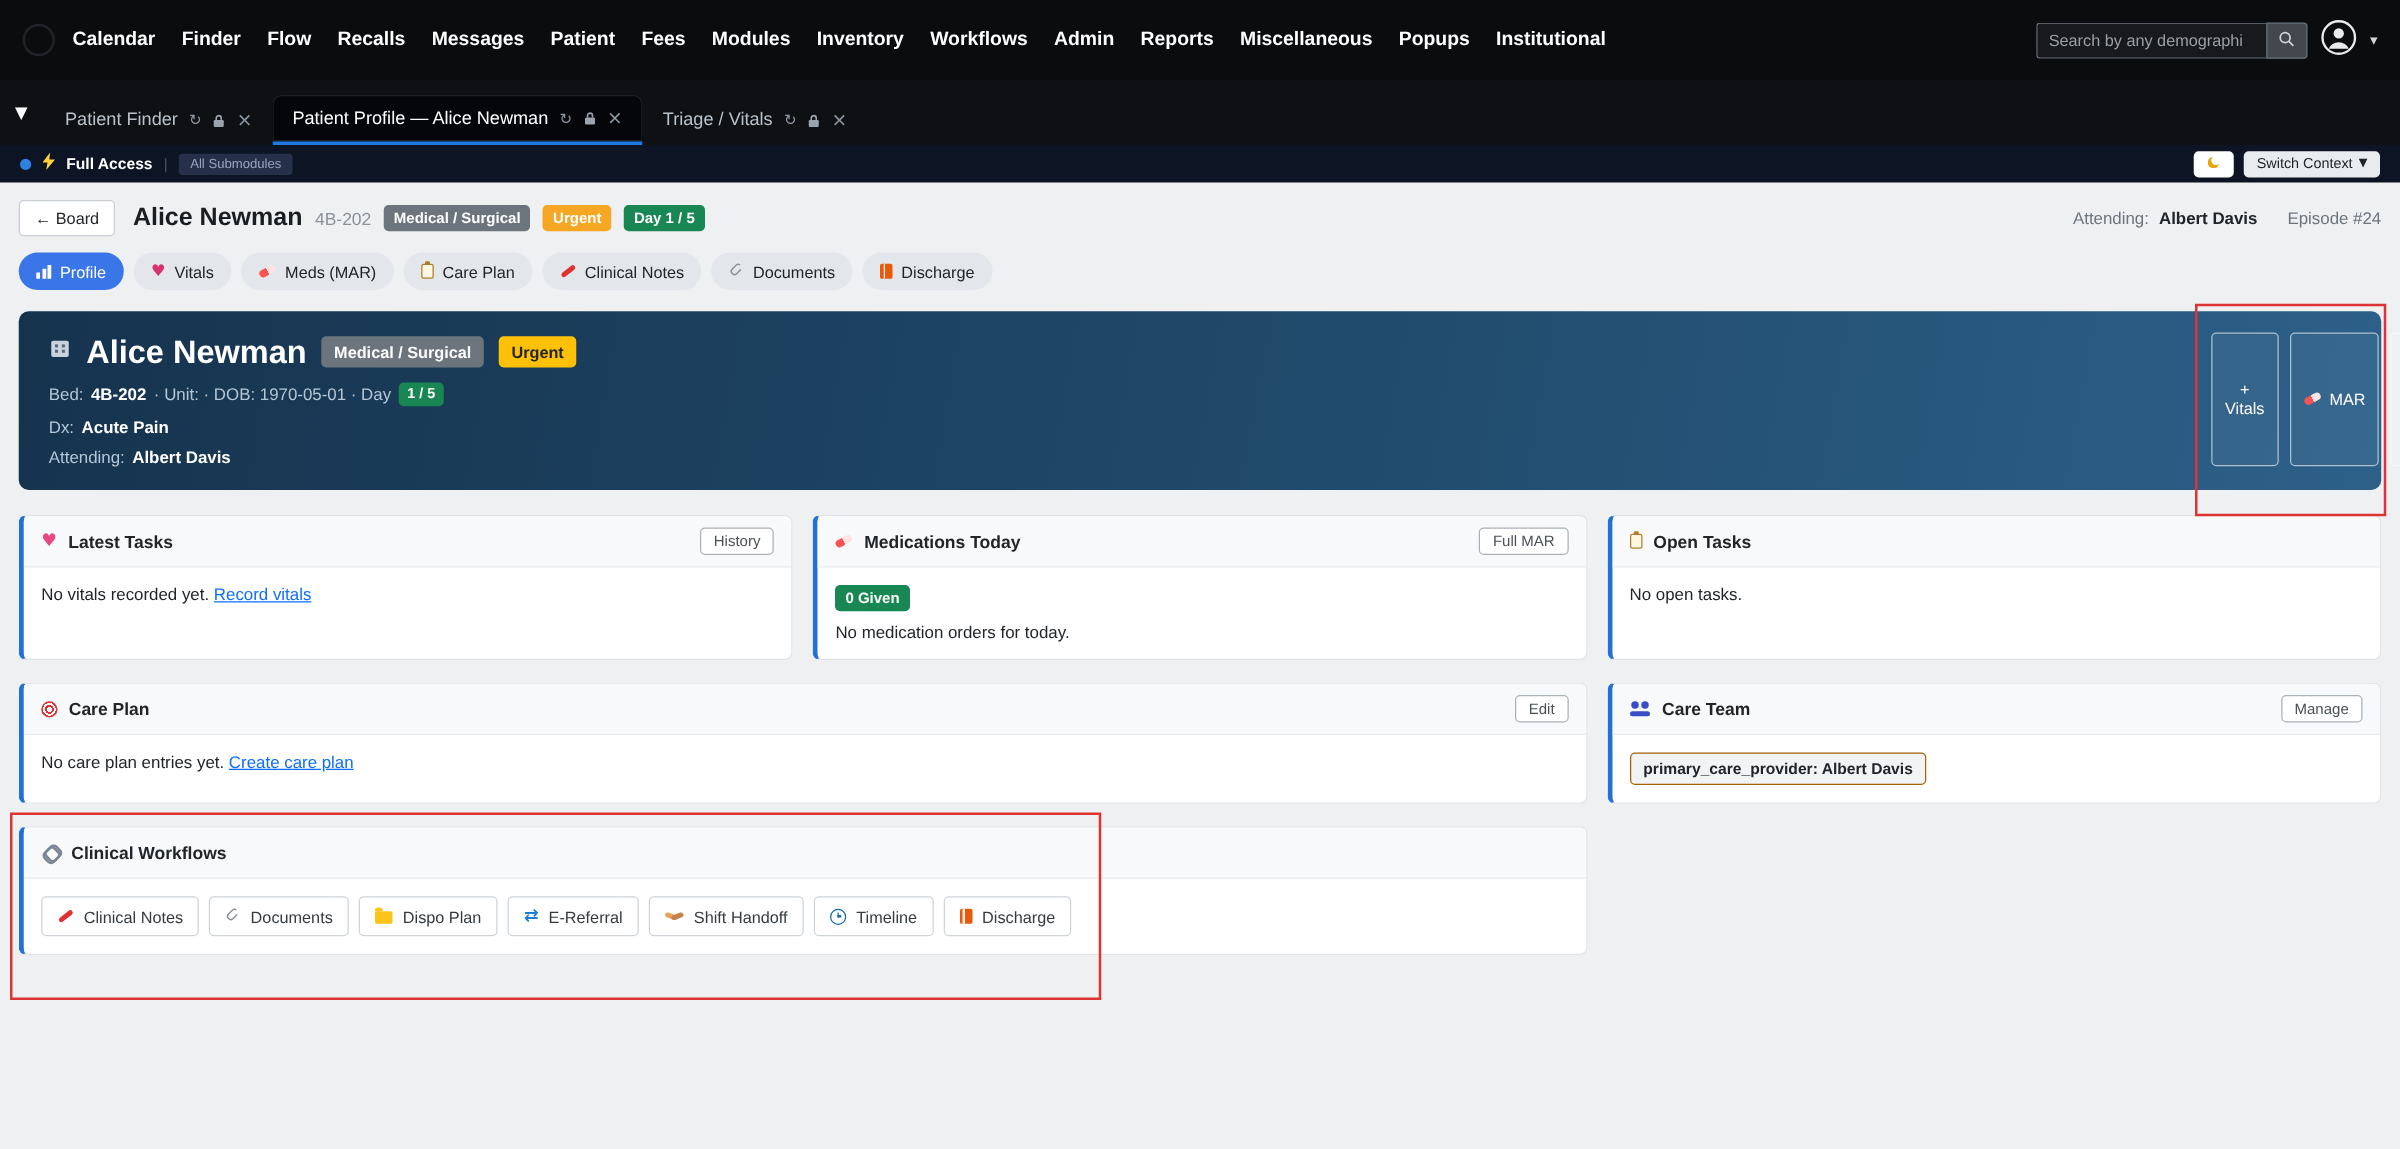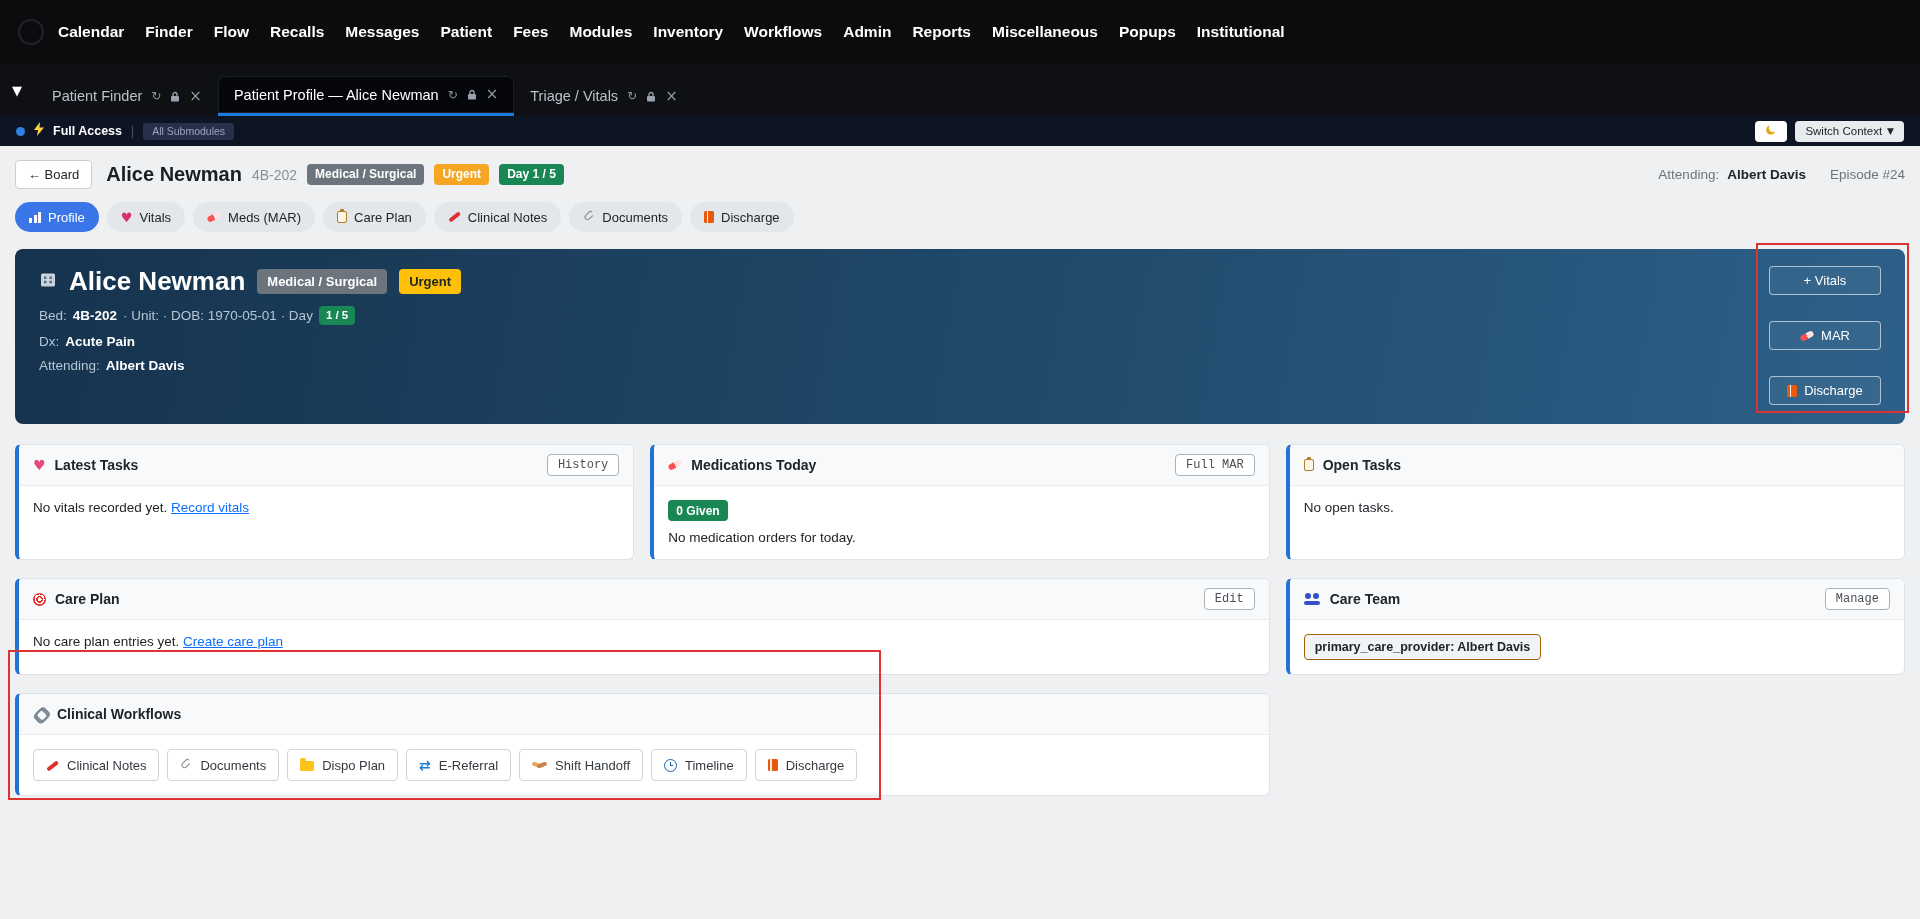--- a/index.html
+++ b/index.html
@@ -71,33 +71,33 @@
           background:#e3e6ea; color:#212529; cursor:pointer; font-family:inherit; }
   .pill.active { background:#3a76e8; color:#fff; }
 
   .banner { margin-top:17px; border-radius:8px; padding:17px 24px 19px; color:#fff; display:flex;
             background:linear-gradient(100deg,#16334e 0%,#204a6b 55%,#2d6089 100%); }
   .banner-left { flex:1; }
   .banner-title-row { display:flex; align-items:center; gap:12px; }
   .banner-name { font-size:26px; font-weight:bold; }
   .banner-meta { margin-top:9px; font-size:13.5px; color:#b5c6d6; display:flex; align-items:center; gap:6px; }
   .bm-strong { color:#fff; font-weight:bold; }
-  .banner-actions { display:flex; flex-direction:column; gap:26px; width:112px; }
+  .banner-actions { display:flex; flex-direction:row; gap:9px; width:112px; }
   .banner-btn { display:flex; align-items:center; justify-content:center; gap:7px; background:rgba(255,255,255,.05);
                 border:1px solid rgba(255,255,255,.6); color:#fff; border-radius:4px; padding:6px 10px; font-size:13px;
                 cursor:pointer; font-family:inherit; }
 
   .grid { display:grid; grid-template-columns:1fr 1fr 1fr; gap:18px 16px; margin-top:20px; }
   .card { background:#fff; border:1px solid #dfe3e7; border-left:4px solid #2271d3; border-radius:6px; overflow:hidden; }
   .card.span2 { grid-column:span 2; }
   .card-head { display:flex; align-items:center; gap:9px; background:#f8f9fa; border-bottom:1px solid #e9ecef;
                padding:9px 14px; min-height:41px; }
   .card-title { font-size:14px; font-weight:bold; color:#212529; }
   .card-btn { margin-left:auto; background:#fff; border:1px solid #a9b1b9; border-radius:4px; padding:3px 10px;
-              font-size:12px; color:#495057; cursor:pointer; font-family:Liberation Mono, monospace; }
+              font-size:12px; color:#495057; cursor:pointer; font-family:Liberation Sans, sans-serif; }
   .card-body { padding:14px; font-size:13.5px; color:#212529; }
   .link { color:#0d6efd; text-decoration:underline; cursor:pointer; }
   .mt9 { margin-top:9px; }
   .member-badge { display:inline-block; background:#f1f3f5; border:1px solid #a16207; border-radius:4px;
                   padding:5px 10px; font-size:12.5px; font-weight:bold; color:#212529; }
   .wf-row { display:flex; gap:8px; flex-wrap:wrap; }
   .wf-btn { display:flex; align-items:center; gap:8px; background:#fff; border:1px solid #ced4da; border-radius:4px;
             padding:7px 12px; font-size:13px; color:#343a40; cursor:pointer; font-family:inherit; }
 
   
@@ -156,20 +156,43 @@
     <span class="menu-item">Fees</span>
     <span class="menu-item">Modules</span>
     <span class="menu-item">Inventory</span>
     <span class="menu-item">Workflows</span>
     <span class="menu-item">Admin</span>
     <span class="menu-item">Reports</span>
     <span class="menu-item">Miscellaneous</span>
     <span class="menu-item">Popups</span>
     <span class="menu-item">Institutional</span>
   </nav>
+  <div class="nav-right">
+    <div class="searchbox">
+      <input type="text" class="search-input" placeholder="Search by any demographi" style="">
+      <button class="search-btn">
+        <span>
+          <svg width="14" height="14" viewBox="0 0 16 16">
+              <circle cx="7" cy="7" r="4.5" fill="none" stroke="#cfd4da" stroke-width="1.6"></circle>
+              <line x1="10.5" y1="10.5" x2="14.5" y2="14.5" stroke="#cfd4da" stroke-width="1.6"></line>
+            </svg>
+        </span>
+      </button>
+    </div>
+    <span class="avatar">
+      <span>
+        <svg width="30" height="30" viewBox="0 0 24 24">
+            <circle cx="12" cy="12" r="10.4" fill="none" stroke="#e9ecef" stroke-width="1.5"></circle>
+            <circle cx="12" cy="9.4" r="3.3" fill="#e9ecef"></circle>
+            <path d="M5.6 19.2a7 7 0 0 1 12.8 0z" fill="#e9ecef"></path>
+          </svg>
+      </span>
+    </span>
+    <span class="nav-caret glyph">▾</span>
+  </div>
 </header>
 
 <div class="tabbar">
   <span class="tabs-caret glyph">▼</span>
 
   <div class="tab">
     <span class="tab-label">Patient Finder</span>
     <span class="tab-ic glyph">↻</span>
     <span class="tab-ic">
       <svg width="10" height="11" viewBox="0 0 10 11">

